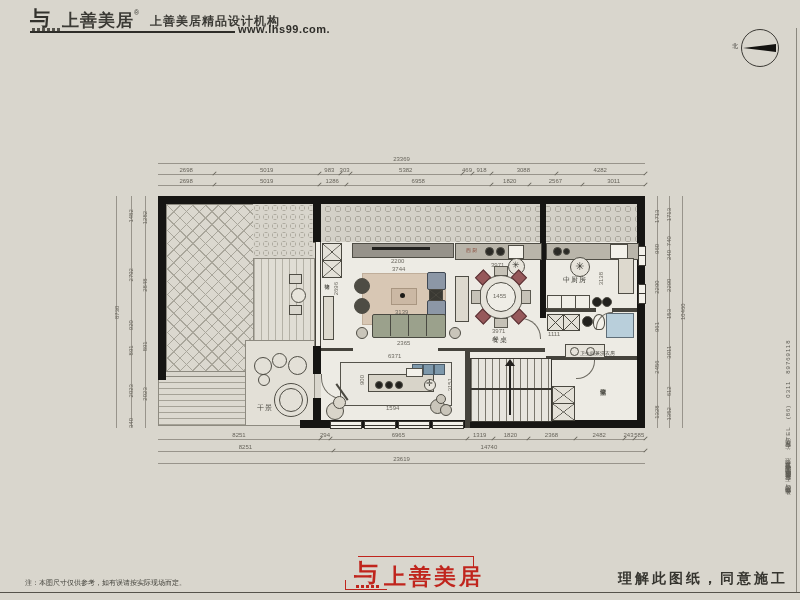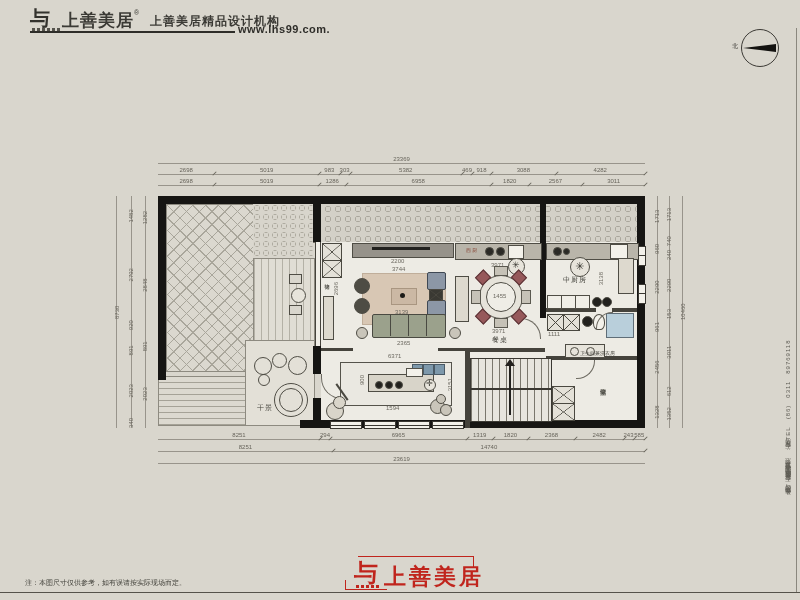--- a/index.html
+++ b/index.html
@@ -319,15 +319,16 @@
   <div class="abs note" style="left:25px;top:578px;">注：本图尺寸仅供参考，如有误请按实际现场而定。</div>
 
   <div class="redline" style="left:358px;top:556px;width:116px;height:1px;"></div>
   <div class="redline" style="left:473px;top:556px;width:1px;height:11px;"></div>
   <div class="redline" style="left:345px;top:589px;width:42px;height:1px;"></div>
   <div class="redline" style="left:345px;top:580px;width:1px;height:10px;"></div>
   <div class="abs red" style="left:354px;top:560px;font-size:24px;font-weight:bold;line-height:26px;">与</div>
   <div class="abs red" style="left:384px;top:562px;font-size:22px;font-weight:bold;letter-spacing:3px;">上善美居</div>
   <div class="abs" style="left:356px;top:585px;width:24px;height:3px;background:repeating-linear-gradient(90deg,#c0251d 0 3px,transparent 3px 5px);"></div>
 
+  <div class="abs footer-stmt" style="left:618px;top:570px;">理解此图纸，同意施工</div>
   <div class="abs" style="left:0;top:592px;width:800px;height:1px;background:#55524a;"></div>
 
 </div>
 
 </body></html>

